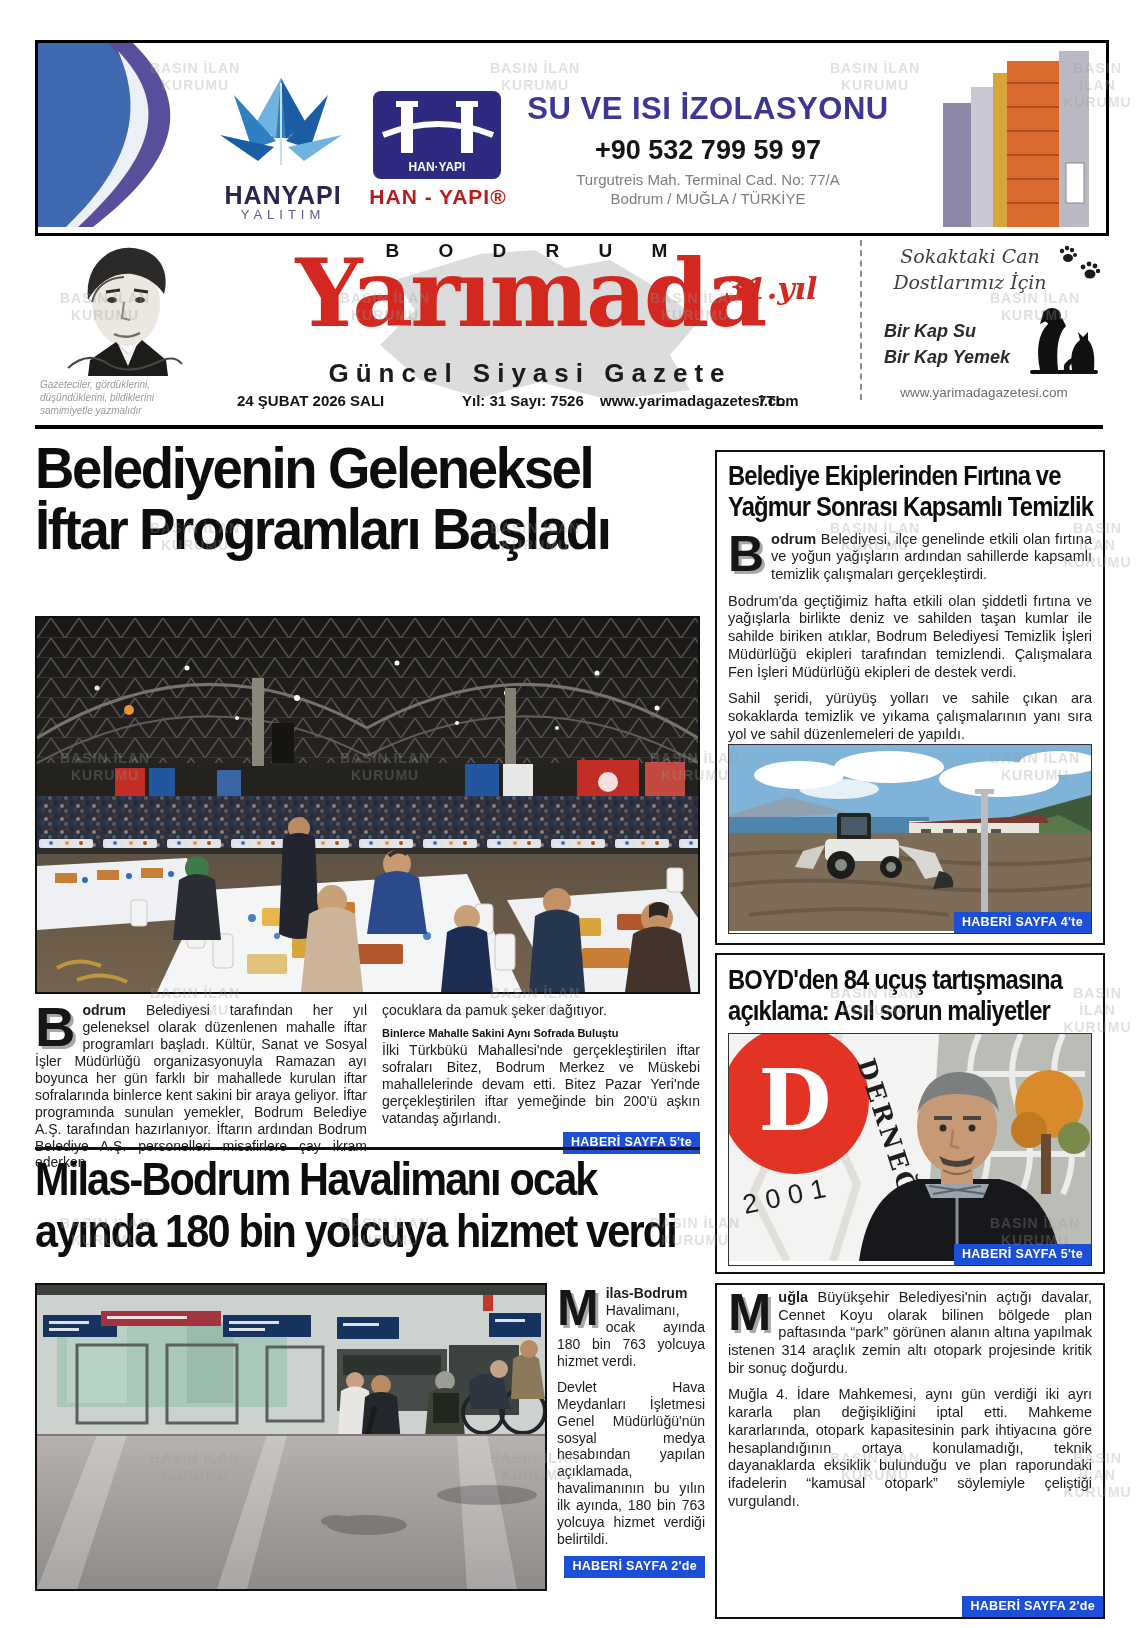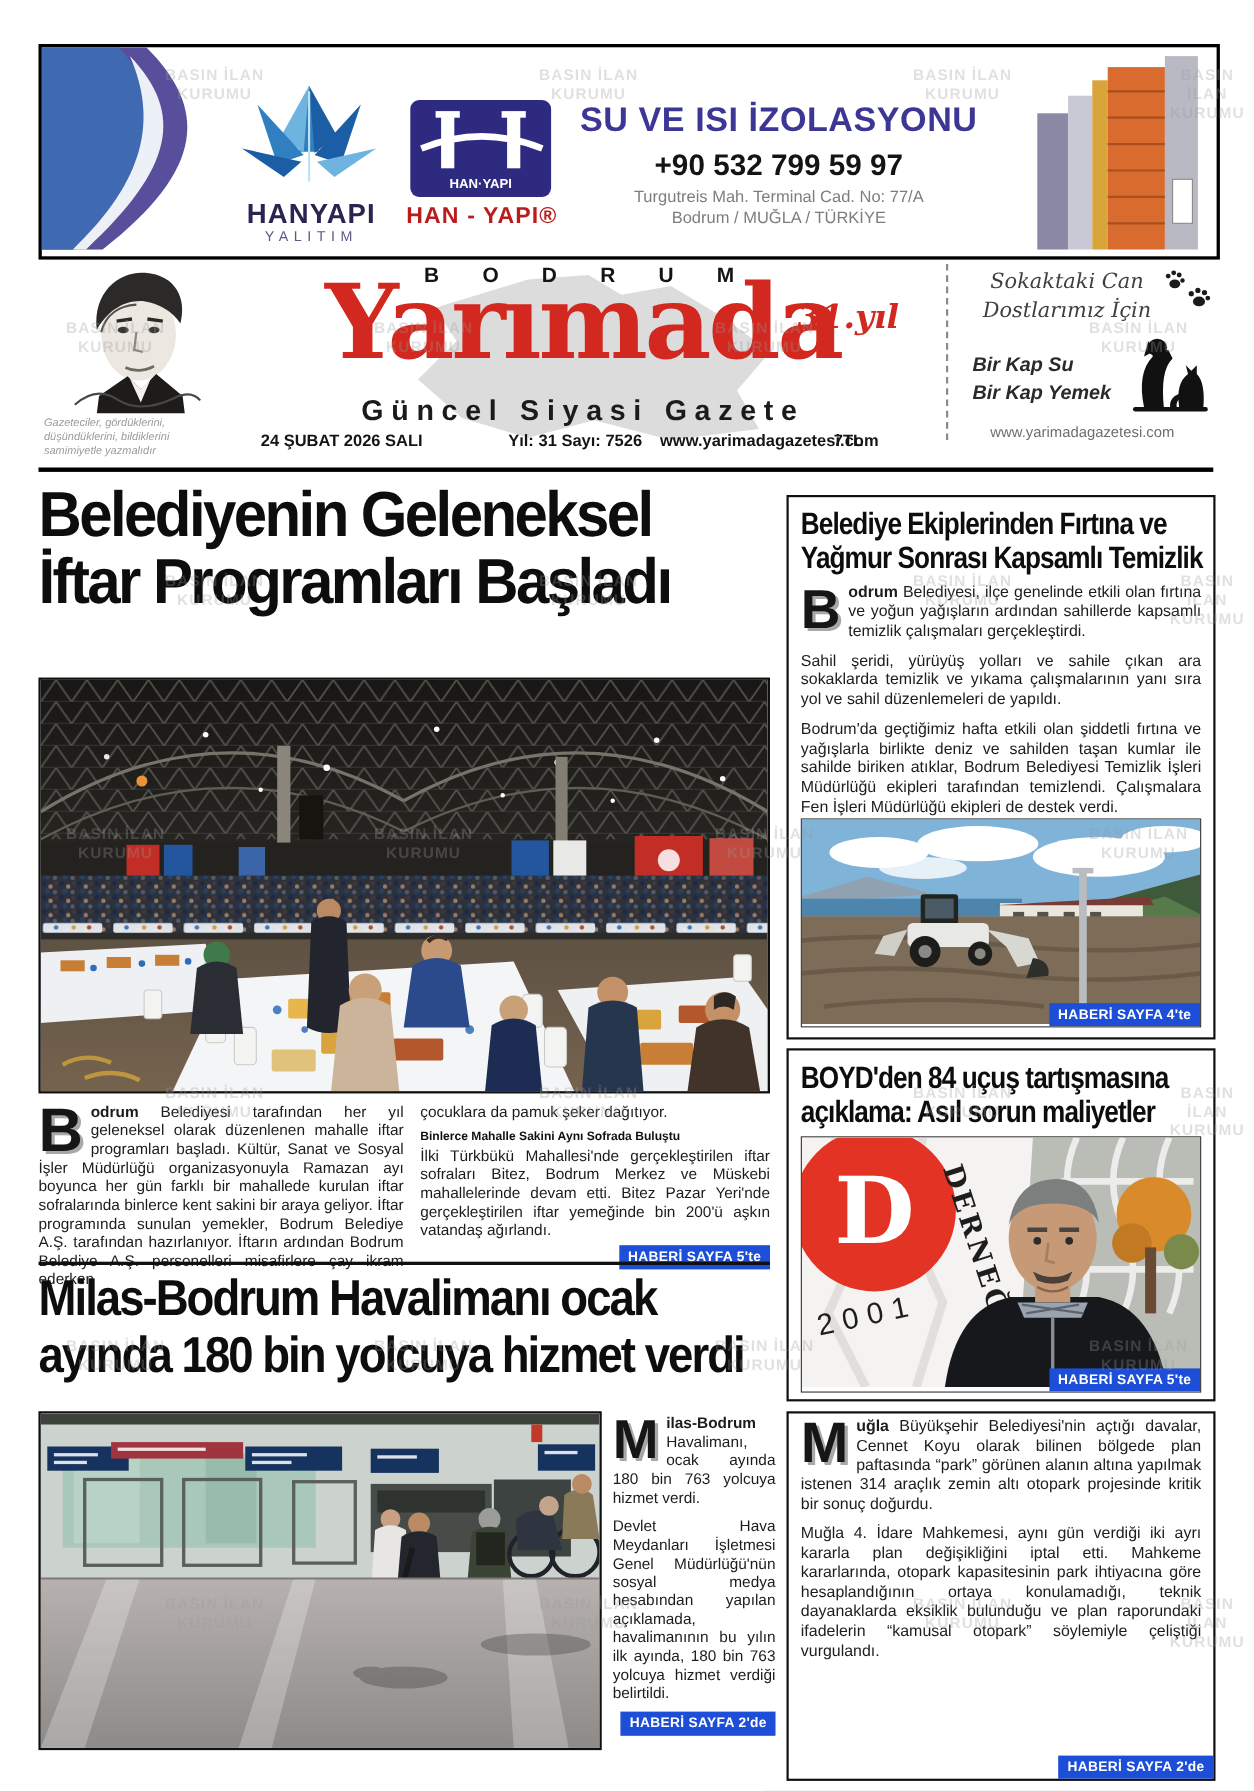--- a/index.html
+++ b/index.html
@@ -441,22 +441,22 @@
     </div>
   </div>
 
   <div class="abs rbox" style="left:715px;top:450px;width:386px;height:491px;">
     <div style="padding:8px 11px 0;">
       <div class="h3line">Belediye Ekiplerinden Fırtına ve</div>
       <div class="h3line">Yağmur Sonrası Kapsamlı Temizlik</div>
     </div>
     <div style="padding:8px 11px 0;">
       <p class="rp"><span class="drop" style="font-size:50px">B</span><span class="boldlead">odrum</span><span> Belediyesi, ilçe genelinde etkili olan fırtına ve yoğun yağışların ardından sahillerde kapsamlı temizlik çalışmaları gerçekleştirdi.</span></p>
+      <p class="rp">Bodrum'da geçtiğimiz hafta etkili olan şiddetli fırtına ve yağışlarla birlikte deniz ve sahilden taşan kumlar ile sahilde biriken atıklar, Bodrum Belediyesi Temizlik İşleri Müdürlüğü ekipleri tarafından temizlendi. Çalışmalara Fen İşleri Müdürlüğü ekipleri de destek verdi.</p>
       <p class="rp">Sahil şeridi, yürüyüş yolları ve sahile çıkan ara sokaklarda temizlik ve yıkama çalışmalarının yanı sıra yol ve sahil düzenlemeleri de yapıldı.</p>
-      <p class="rp">Bodrum'da geçtiğimiz hafta etkili olan şiddetli fırtına ve yağışlarla birlikte deniz ve sahilden taşan kumlar ile sahilde biriken atıklar, Bodrum Belediyesi Temizlik İşleri Müdürlüğü ekipleri tarafından temizlendi. Çalışmalara Fen İşleri Müdürlüğü ekipleri de destek verdi.</p>
     </div>
     <div class="abs" style="left:11px;right:11px;bottom:9px;height:188px;border:1px solid #333;overflow:hidden;">
       <svg width="362" height="186" viewBox="0 0 362 186" preserveAspectRatio="none">
         <rect width="362" height="186" fill="#7fb3d8"></rect>
         <g fill="#ffffff">
             <ellipse cx="70" cy="30" rx="45" ry="14"></ellipse>
             <ellipse cx="160" cy="22" rx="55" ry="16"></ellipse>
           <ellipse cx="270" cy="34" rx="60" ry="18"></ellipse>
             <ellipse cx="330" cy="18" rx="40" ry="12"></ellipse>
           <ellipse cx="110" cy="44" rx="40" ry="10" opacity=".8"></ellipse>

